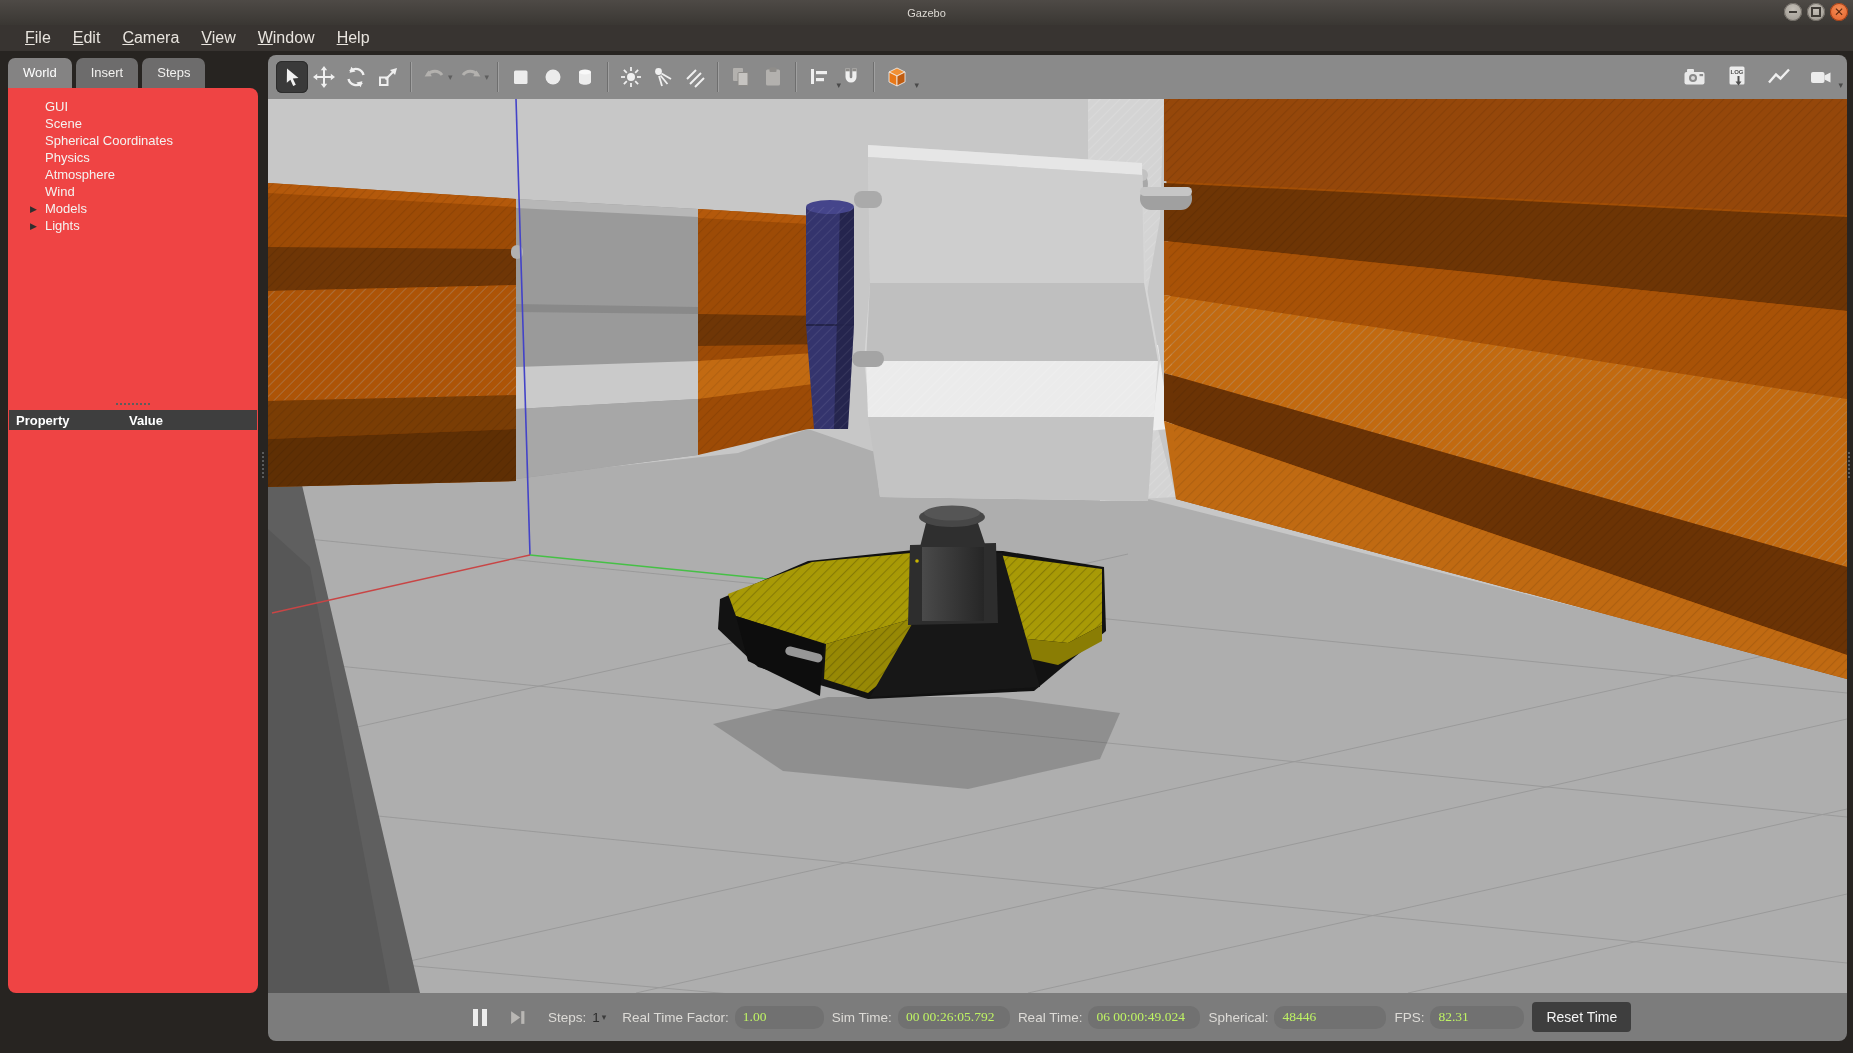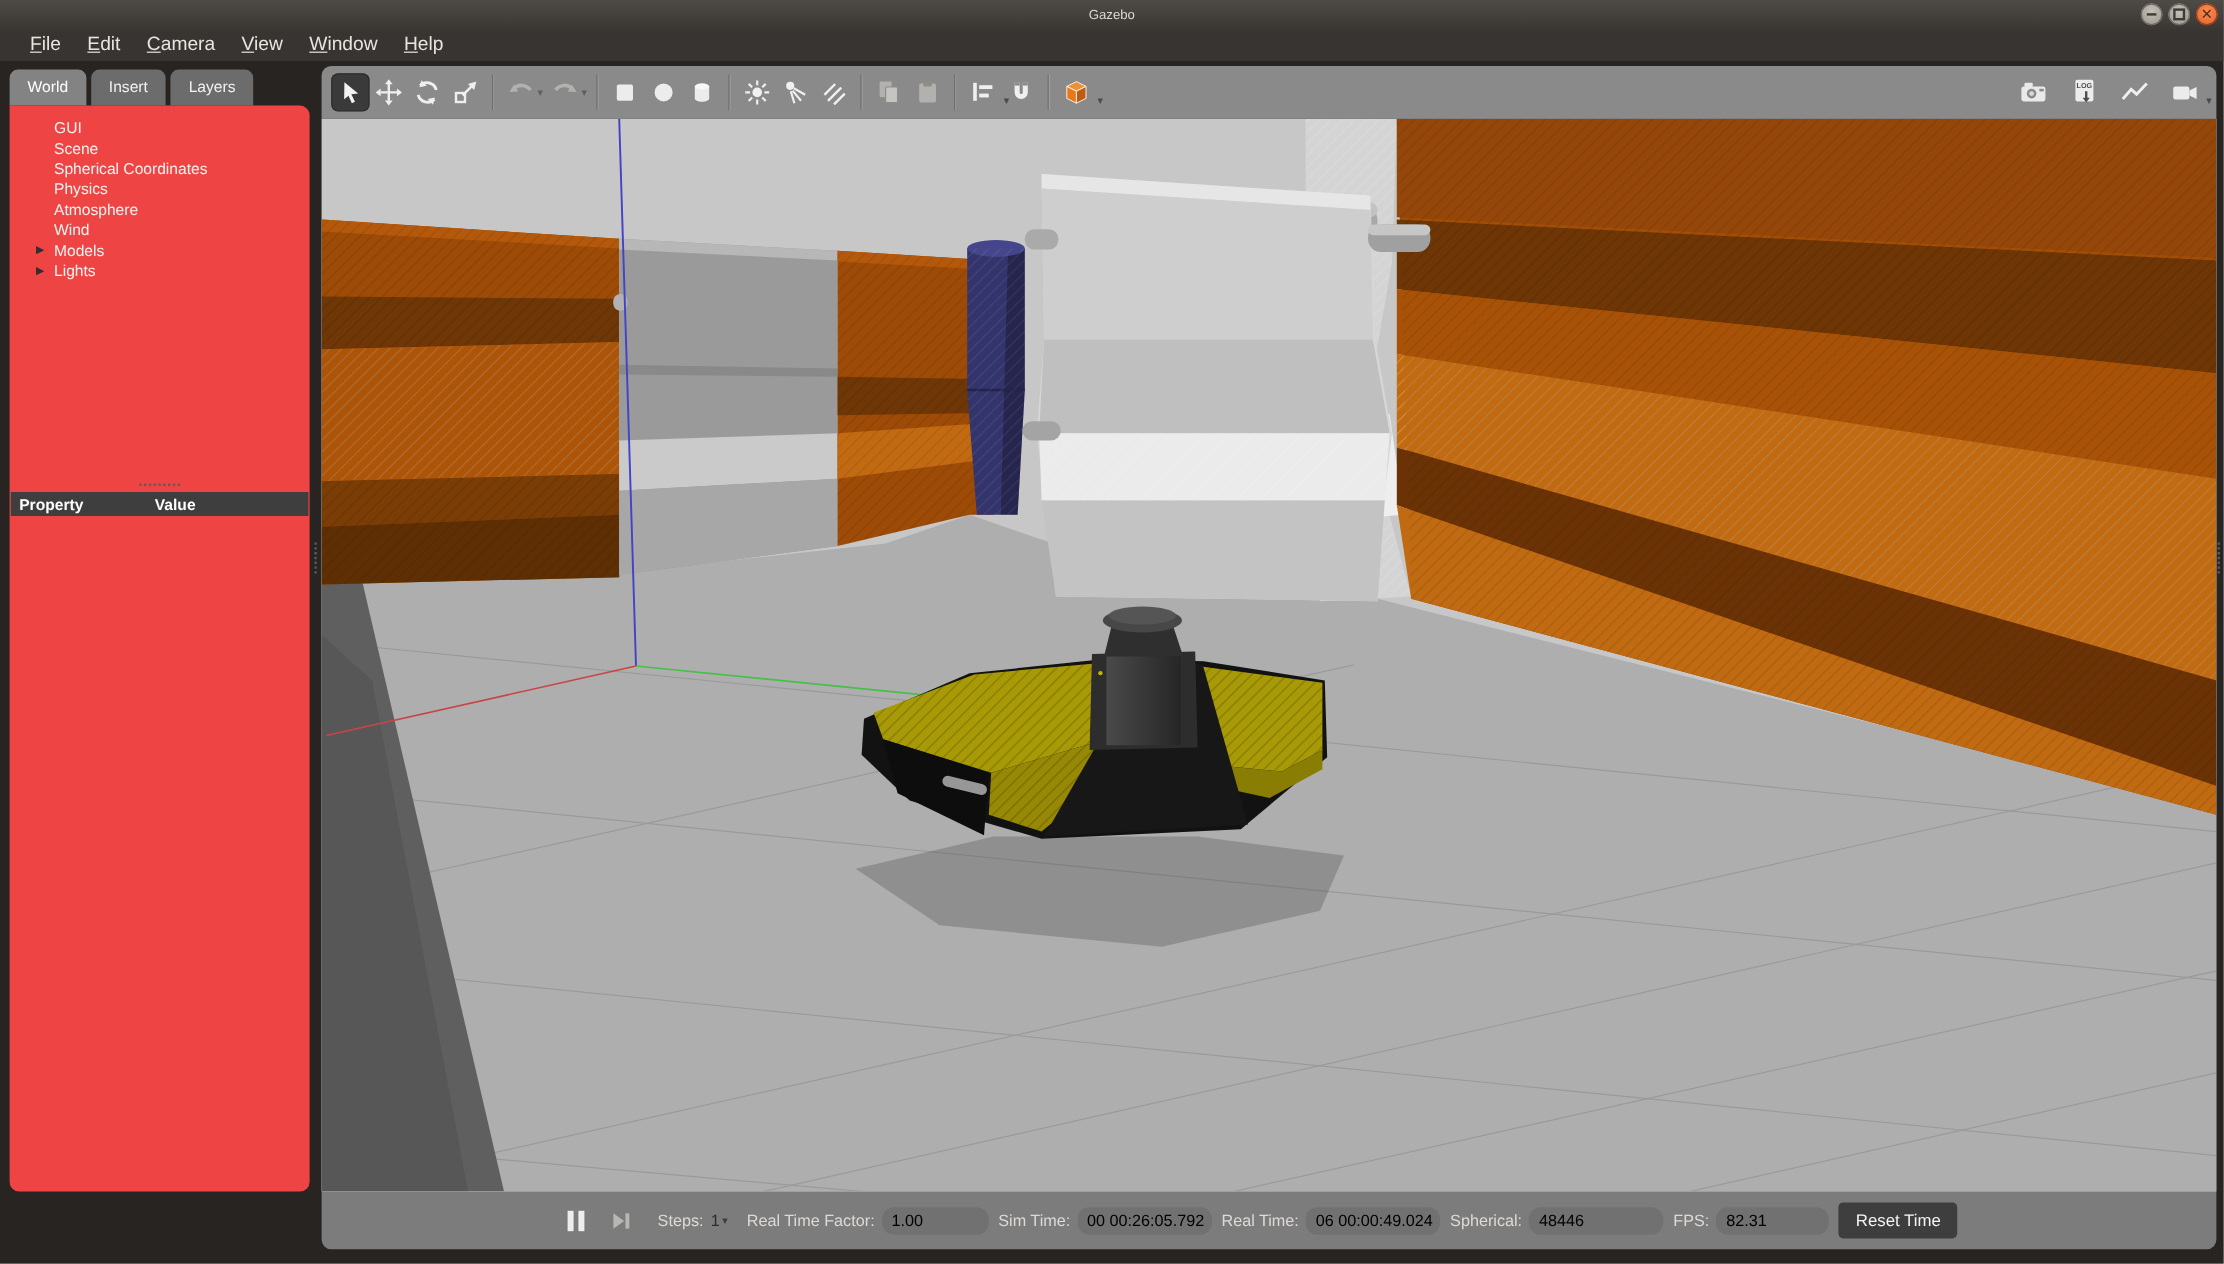--- a/index.html
+++ b/index.html
@@ -53,21 +53,21 @@
   .sep{width:1px;height:30px;background:#6e6e6e;border-right:1px solid #a0a0a0;margin:0 6px;flex:0 0 auto;}
   .tb-right{margin-left:auto;display:flex;align-items:center;gap:10px;}
   
   .render{flex:1;position:relative;background:#c6c6c6;overflow:hidden;}
   .render svg{position:absolute;inset:0;width:100%;height:100%;}
   
   .statusbar{height:48px;background:#7c7c7c;border-radius:0 0 8px 8px;display:flex;align-items:center;font-size:13.5px;}
   .sb-spacer{width:205px;flex:0 0 auto;}
   .sb-label{color:#dddbd7;margin-right:6px;white-space:nowrap;}
   .sb-box{background:#717171;border-radius:10px;height:23px;display:flex;align-items:center;
-    padding:0 8px;color:#000000;white-space:nowrap;box-sizing:border-box;margin-right:8px;}
+    padding:0 8px;color:#bef264;white-space:nowrap;box-sizing:border-box;margin-right:8px;font-family:Liberation Serif, serif;}
   .pause-btn{display:flex;gap:4px;margin-right:22px;cursor:pointer;}
   .pause-btn span{width:5px;height:17px;background:#ededed;display:block;}
   .step-btn{margin-right:22px;display:flex;align-items:center;cursor:pointer;}
   .steps-val{color:#2c2c2c;margin-right:2px;}
   .steps-caret{font-size:9px;color:#3c3c3c;margin-right:16px;}
   .reset-btn{background:#3e3e3e;color:#f4f4f4;border:none;border-radius:4px;height:30px;
     padding:0 14px;font-size:14px;font-family:inherit;cursor:pointer;}
   
   .vdots{position:absolute;width:0;height:26px;border-left:2px dotted #5a5a5a;}
 </style>
@@ -97,21 +97,21 @@
   <span class="menu-item">Window</span>
   <span class="menu-item">Help</span>
 </div>
 
 <div class="main-row">
 
   <div class="sidebar">
     <div class="tabs">
       <div class="tab active">World</div>
       <div class="tab">Insert</div>
-      <div class="tab">Layers</div>
+      <div class="tab">Steps</div>
     </div>
     <div class="panel-body">
       <div class="tree">
         <div class="tree-row">
             <span>GUI</span>
           </div>
         <div class="tree-row">
             <span>Scene</span>
           </div>
         <div class="tree-row">

